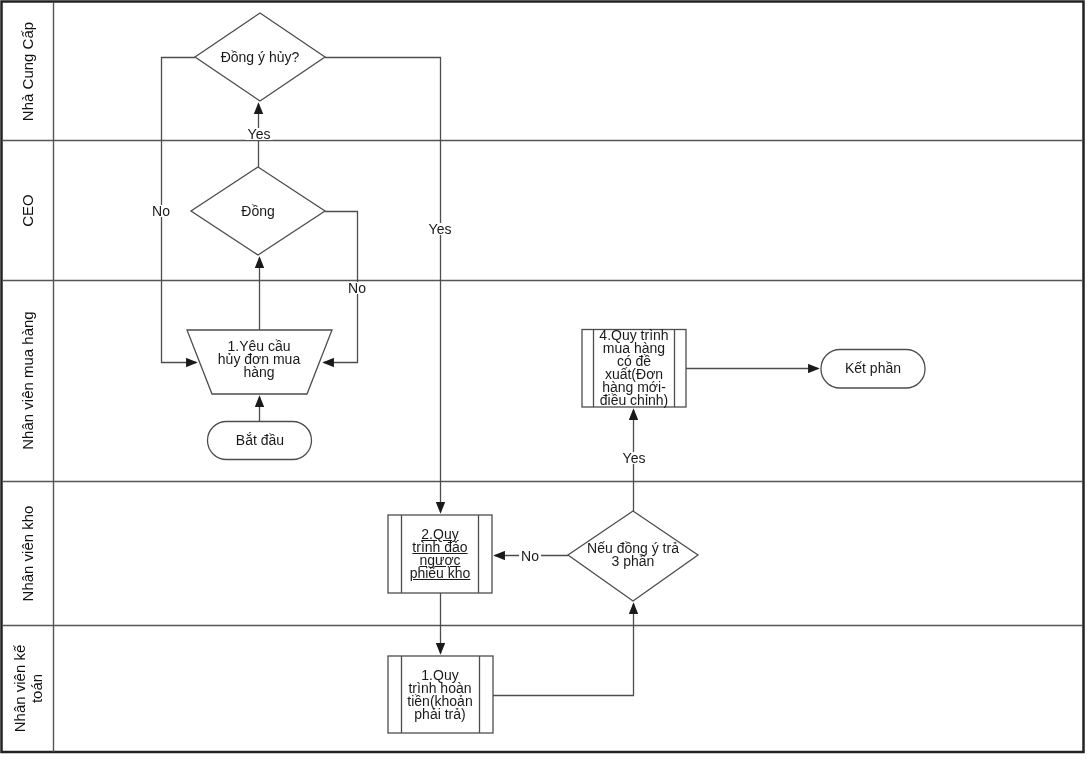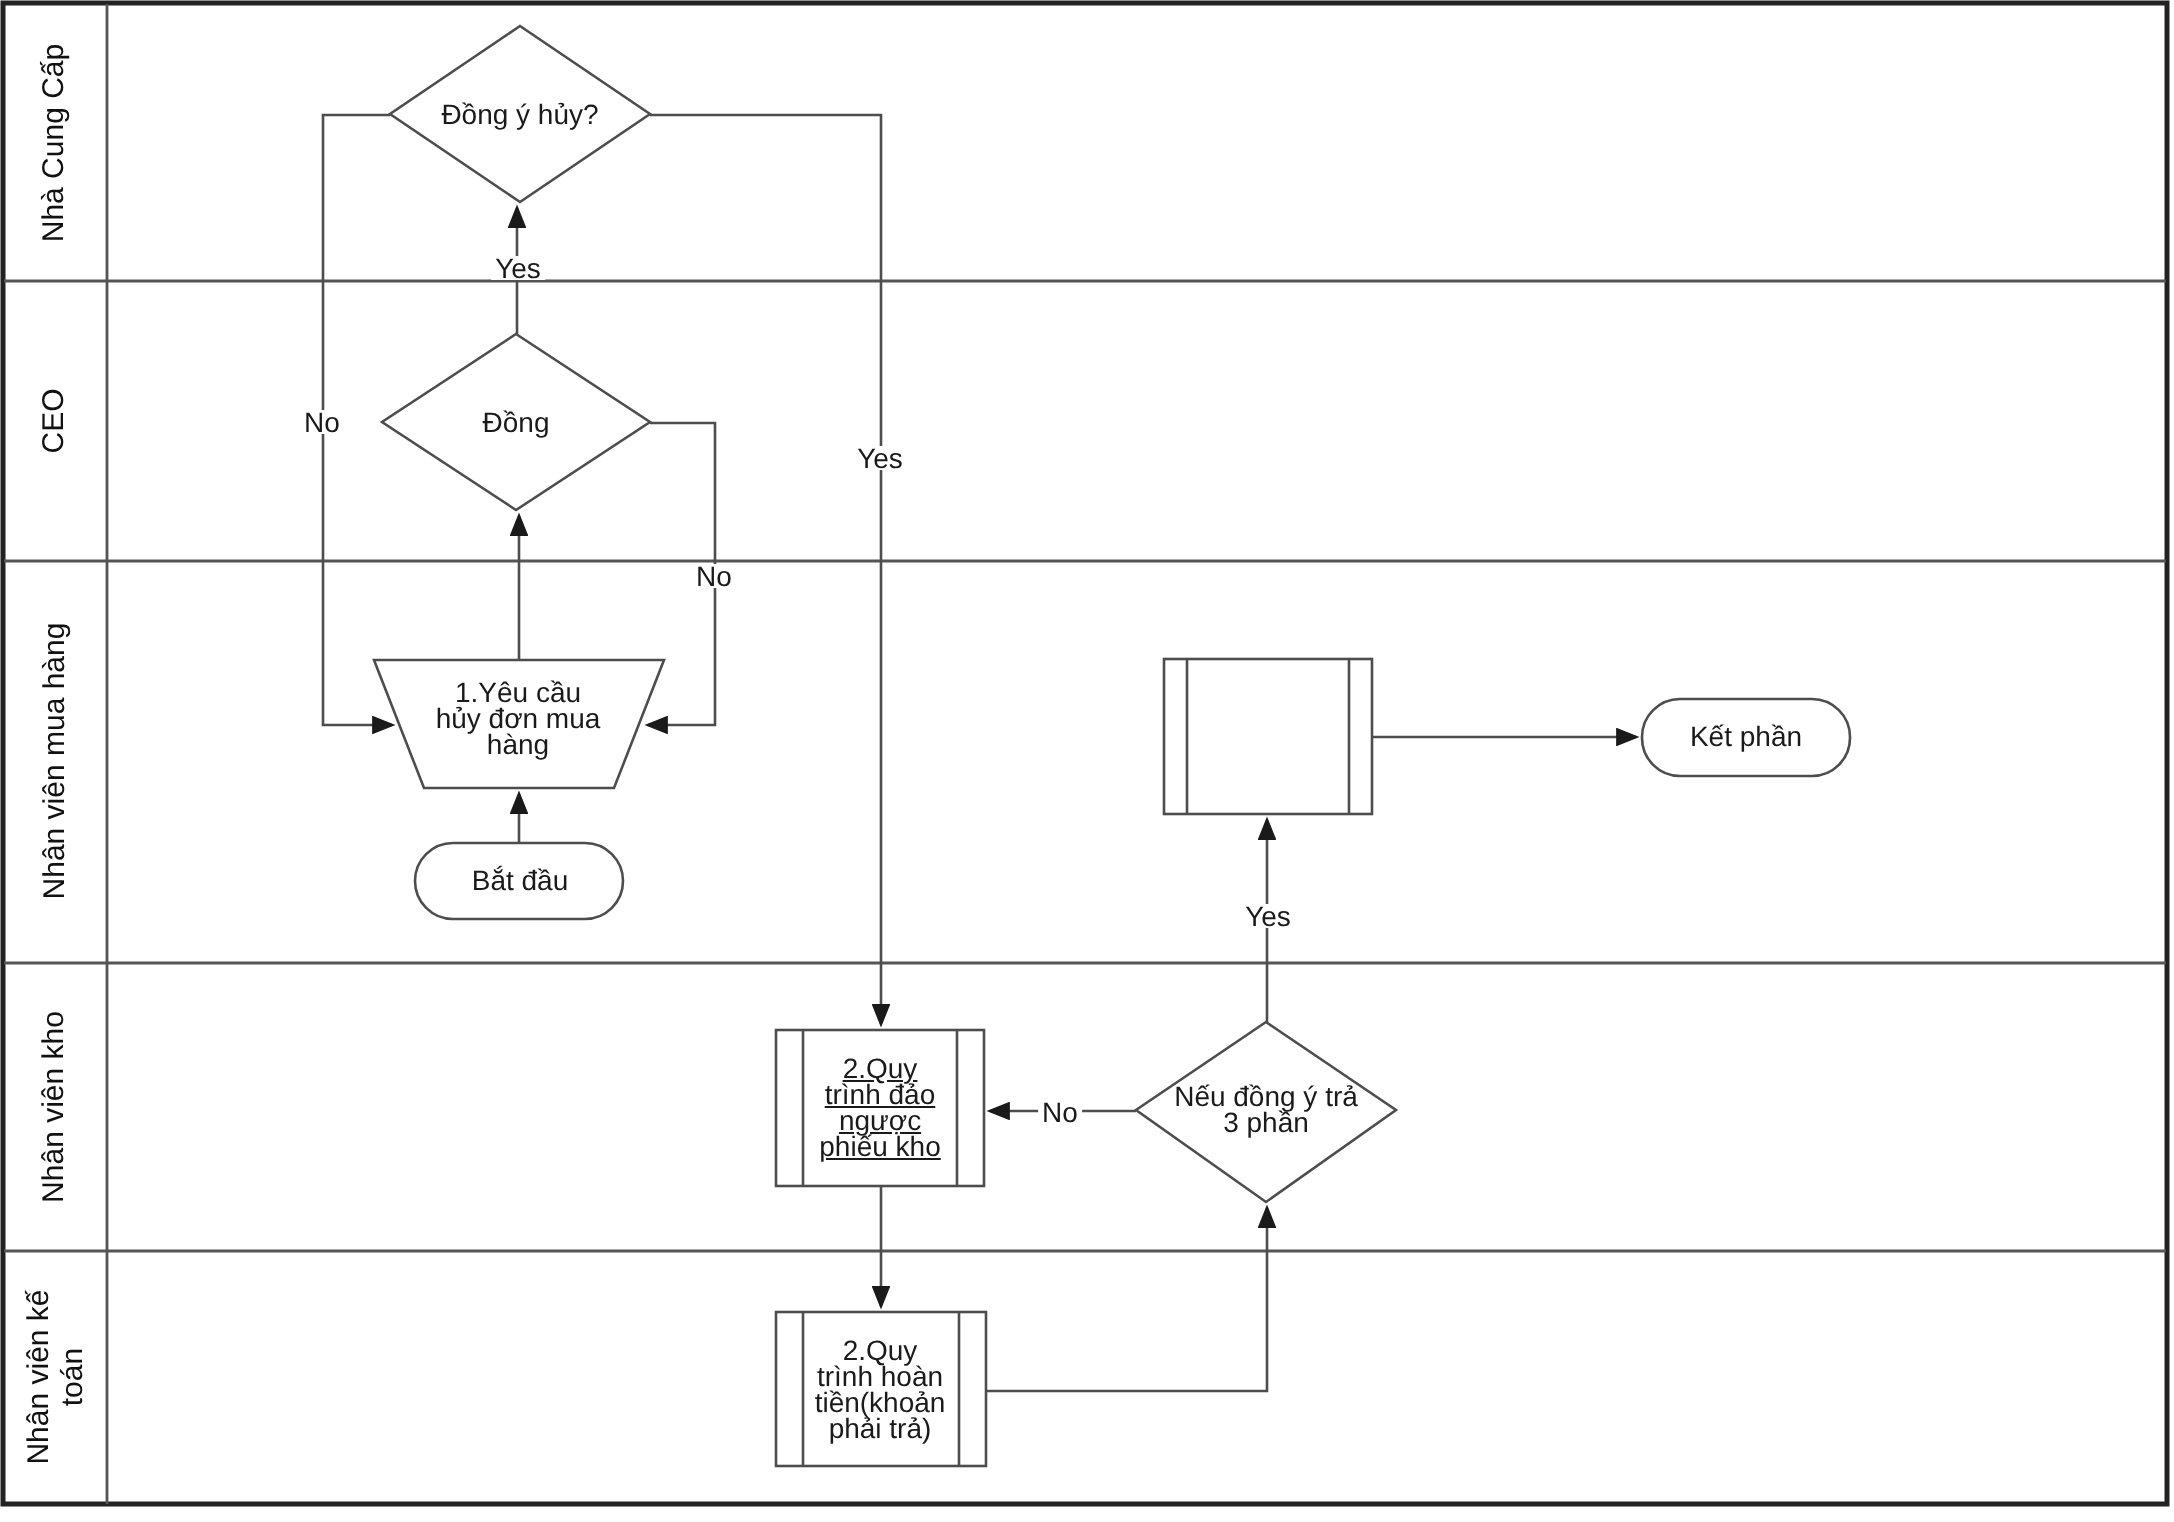--- a/index.html
+++ b/index.html
@@ -110,24 +110,25 @@
     <span class="lbl">Nhân viên kho</span>
   </div>
   <div class="lane-label" style="left:-36.5px;top:662px;width:127px;height:53px;">
     <span class="lbl wrap">Nhân viên kế toán</span>
   </div>
 
   <div class="node-label" style="left:200px;top:47px;width:120px;height:20px;">Đồng ý hủy?</div>
   <div class="node-label" style="left:198px;top:201px;width:120px;height:20px;">Đồng</div>
   <div class="node-label" style="left:217px;top:345px;width:84px;height:28px;text-align:center;">1.Yêu cầu hủy đơn mua hàng</div>
   <div class="node-label" style="left:207px;top:430px;width:106px;height:20px;">Bắt đầu</div>
+  <div class="node-label" style="left:598px;top:335px;width:72px;height:66px;">4.Quy trình mua hàng có đề xuất(Đơn hàng mới- điều chỉnh)</div>
   <div class="node-label" style="left:821px;top:358px;width:104px;height:20px;">Kết phần</div>
   <div class="node-label" style="left:408px;top:534px;width:64px;height:40px;text-decoration:underline;">2.Quy trình đảo ngược phiếu kho</div>
   <div class="node-label" style="left:587px;top:541px;width:92px;height:28px;">Nếu đồng ý trả 3 phần</div>
-  <div class="node-label" style="left:408px;top:668px;width:64px;height:54px;">2.Quy trình hoàn tiền(khoản phải trả)</div>
+  <div class="node-label" style="left:408px;top:668px;width:64px;height:54px;">1.Quy trình hoàn tiền(khoản phải trả)</div>
 
   <div class="edge-label" style="left:259px;top:134px;">Yes</div>
   <div class="edge-label" style="left:161px;top:211px;">No</div>
   <div class="edge-label" style="left:440px;top:229px;">Yes</div>
   <div class="edge-label" style="left:357px;top:288px;">No</div>
   <div class="edge-label" style="left:634px;top:458px;">Yes</div>
   <div class="edge-label" style="left:530px;top:556px;">No</div>
 
 </div>
 

